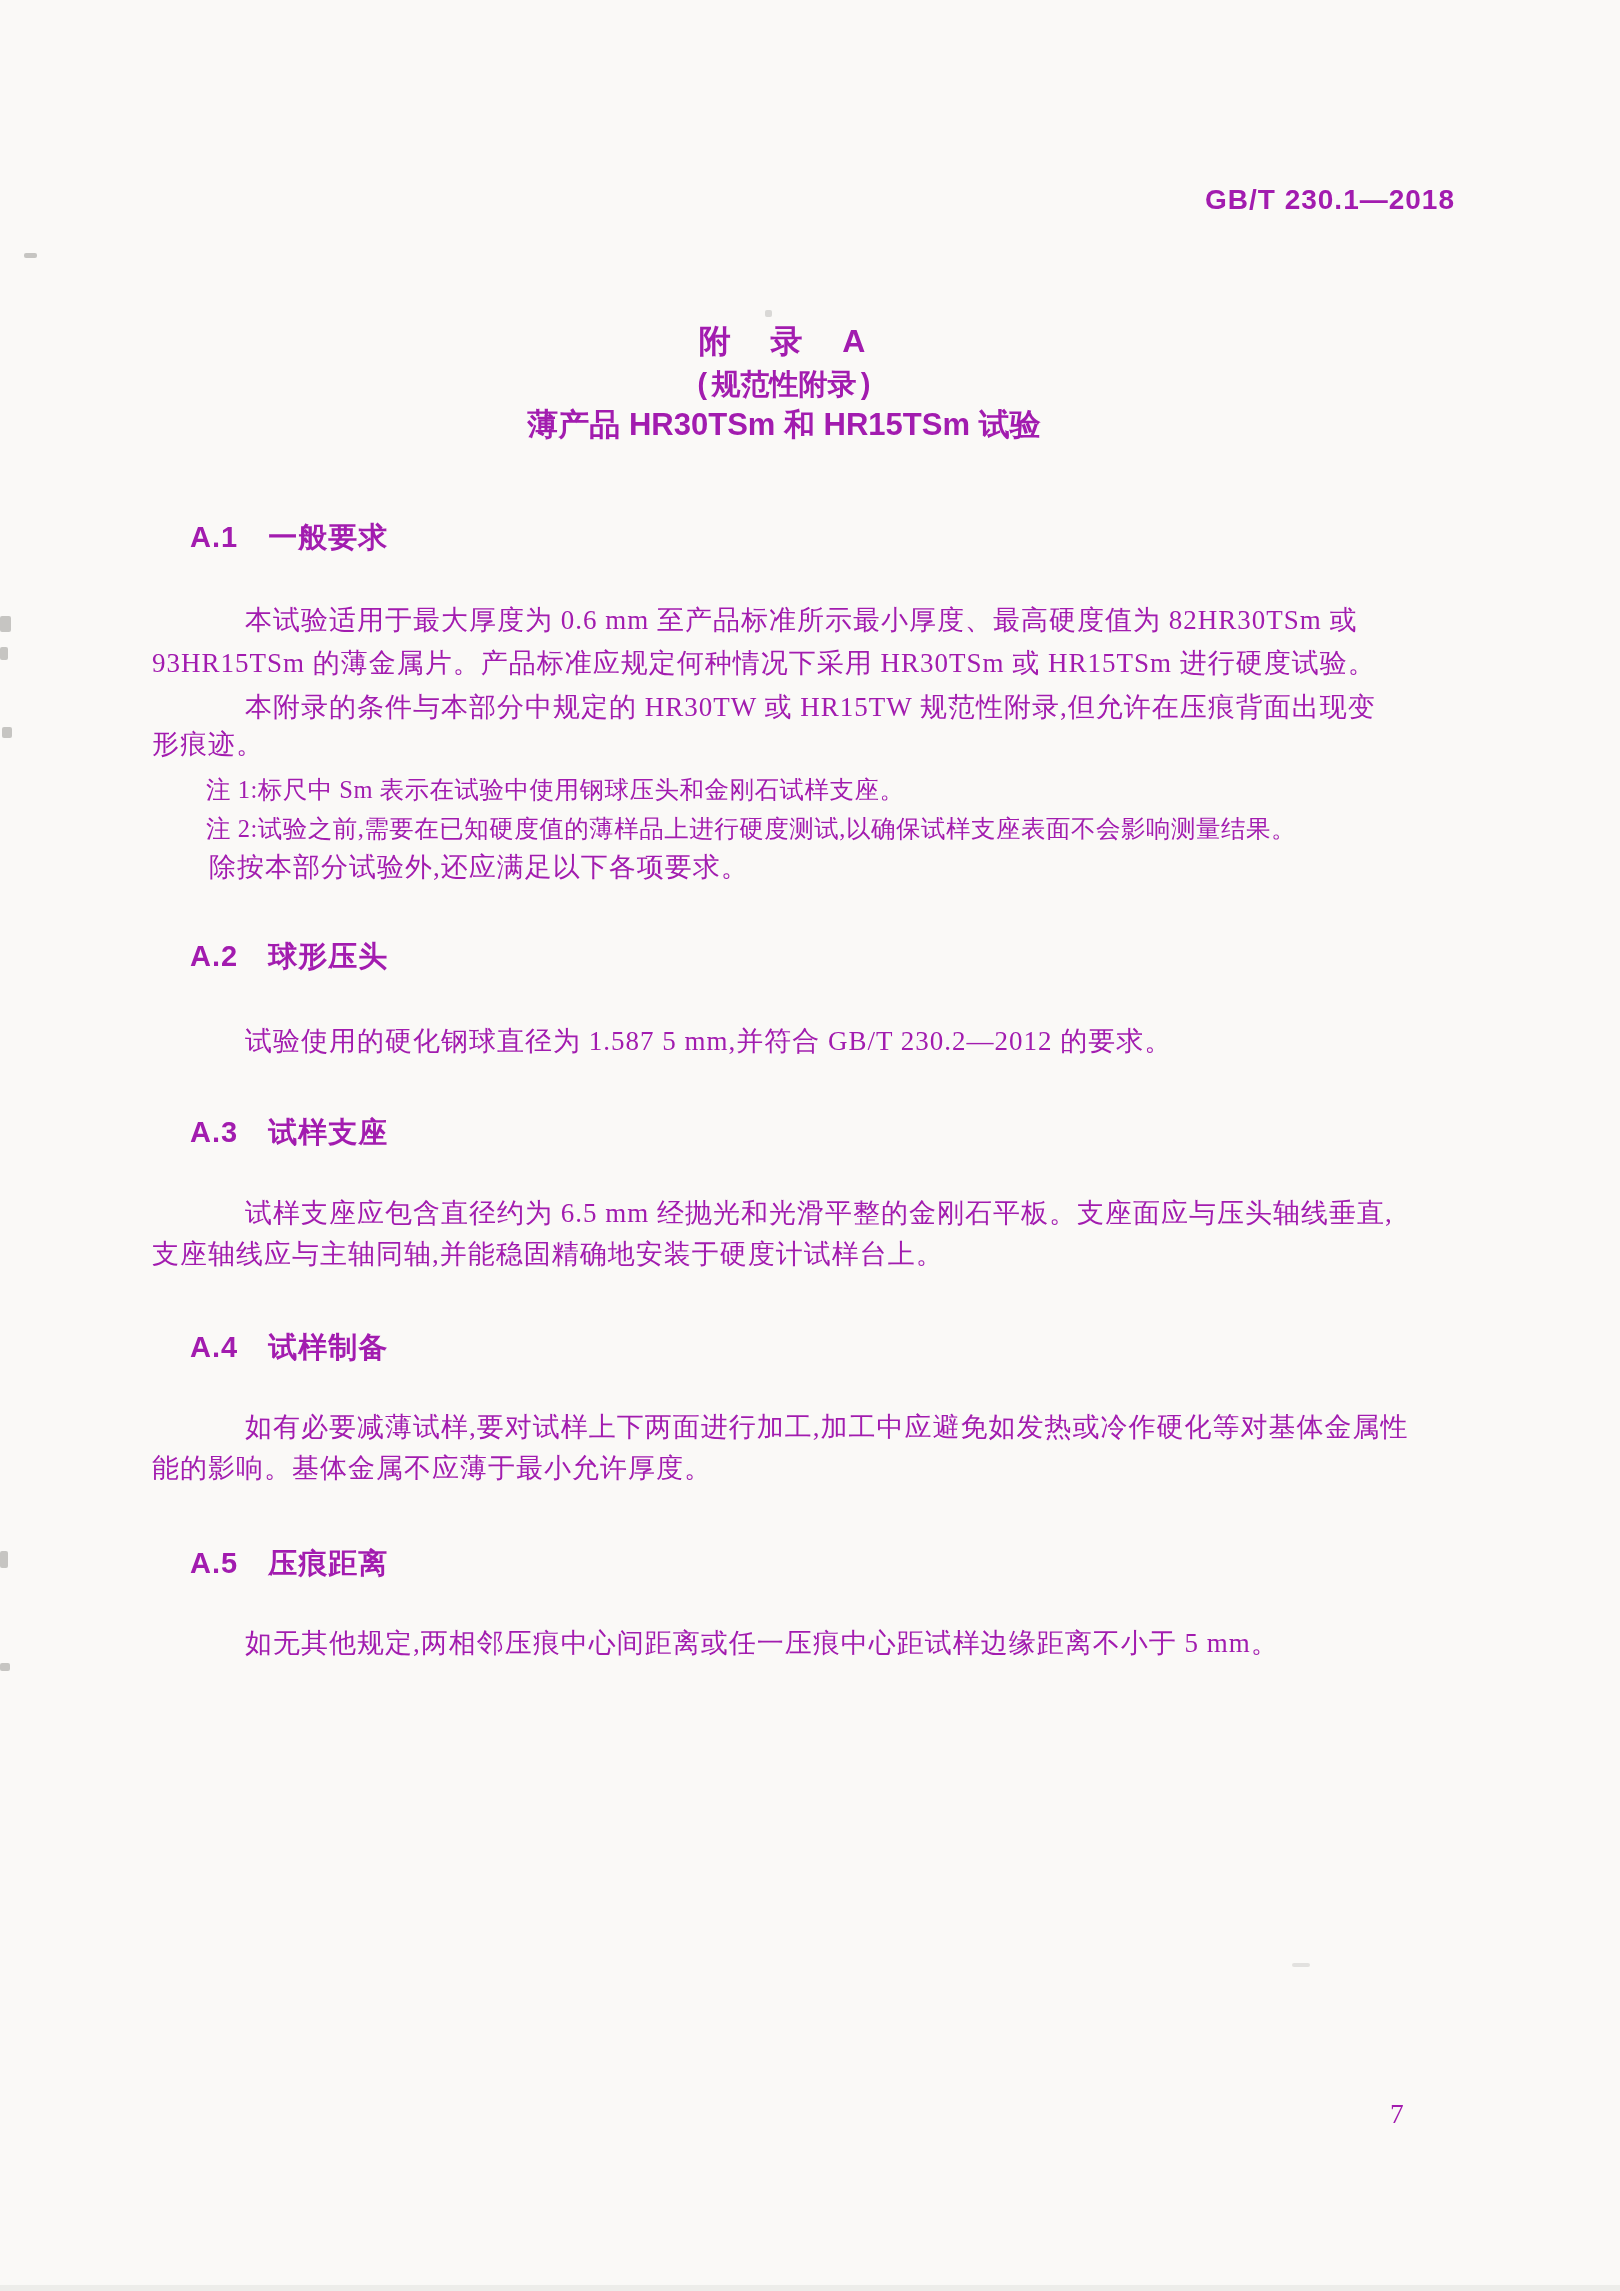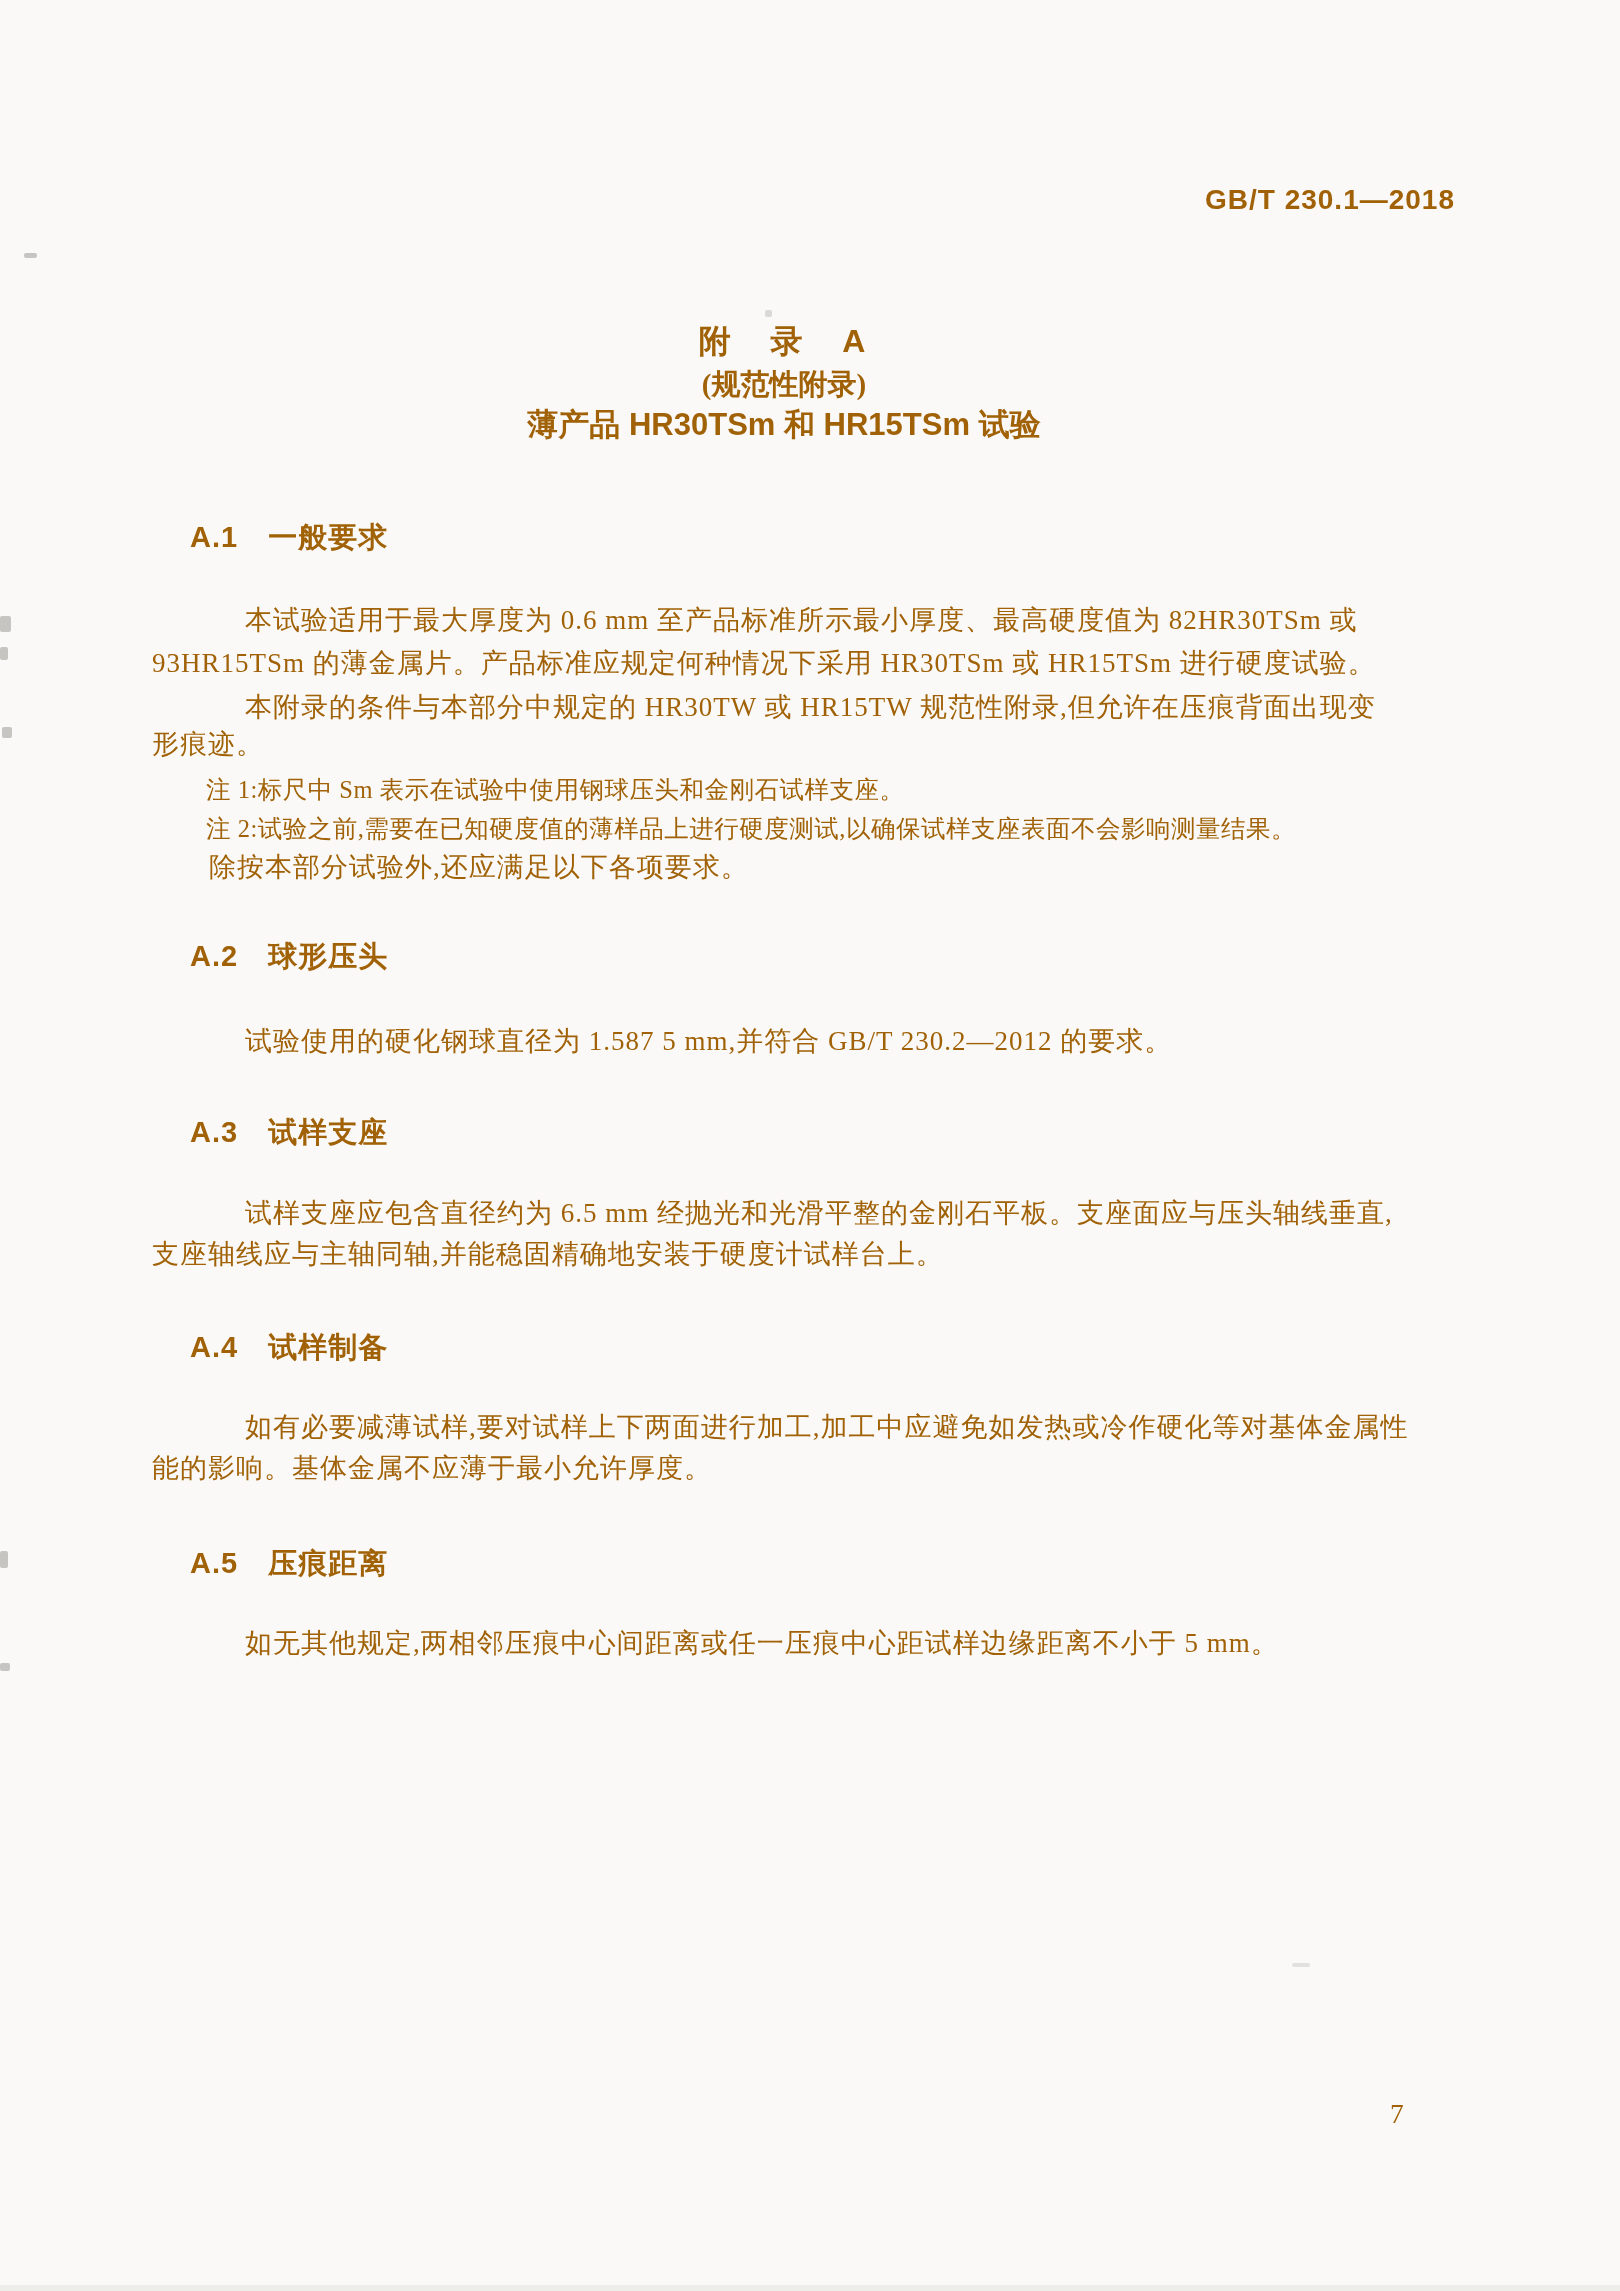--- a/index.html
+++ b/index.html
@@ -1,21 +1,21 @@
 <!DOCTYPE html>
 <html><head>
 <meta charset="utf-8">
 <style>
   html, body { margin: 0; padding: 0; background: #e8e8e6; }
   .page {
     position: relative;
     width: 1620px;
     height: 2292px;
     background: #faf9f7;
-    color: #a16207;
+    color: #a21caf;
     font-family: "Liberation Serif", "DejaVu Serif", serif;
     overflow: hidden;
   }
   .doc-number {
     position: absolute;
     top: 184px;
     right: 165px;
     font-family: "Liberation Sans", "DejaVu Sans", sans-serif;
     font-weight: 700;
     font-size: 28px;
@@ -31,21 +31,21 @@
     position: absolute;
     top: 320px; left: 0; width: 100%;
     font-family: "Liberation Sans", "DejaVu Sans", sans-serif;
     font-weight: 700;
     font-size: 32px;
     letter-spacing: 3.9px;
   }
   .title-type {
     position: absolute;
     top: 365px; left: 0; width: 100%;
-    font-family: Liberation Serif, serif;
+    font-family: Liberation Mono, monospace;
     font-weight: 700;
     font-size: 29px;
   }
   .title-name {
     position: absolute;
     top: 404px; left: 0; width: 100%;
     font-family: "Liberation Sans", "DejaVu Sans", sans-serif;
     font-weight: 700;
     font-size: 31px;
   }

